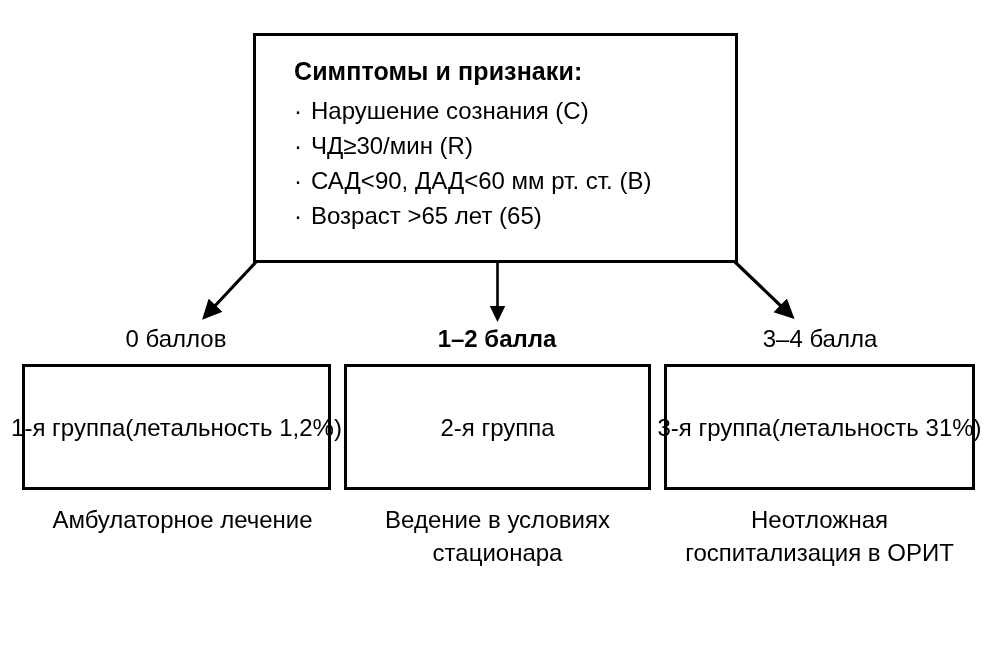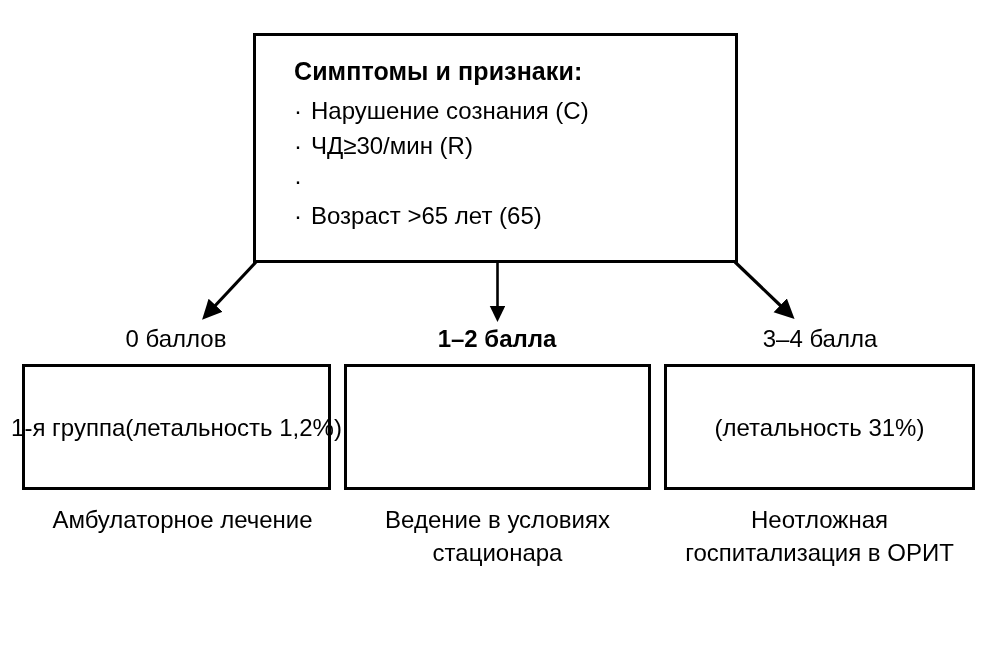--- a/index.html
+++ b/index.html
@@ -118,20 +118,21 @@
         <li>
           <span class="bullet">·</span>
           <span>Нарушение сознания (C)</span>
         </li>
         <li>
           <span class="bullet">·</span>
           <span>ЧД≥30/мин (R)</span>
         </li>
         <li>
           <span class="bullet">·</span>
+          <span>САД&lt;90, ДАД&lt;60 мм рт. ст. (B)</span>
         </li>
         <li>
           <span class="bullet">·</span>
           <span>Возраст &gt;65 лет (65)</span>
         </li>
       </ul>
     </div>
   </div>
 
   <svg id="arrows" viewBox="0 0 997 652">
@@ -150,22 +151,24 @@
 
   <div class="score-label" id="score-0">0 баллов</div>
   <div class="score-label" id="score-1">1–2 балла</div>
   <div class="score-label" id="score-2">3–4 балла</div>
 
   <div class="group-box" id="group-box-0">
     <div class="group-line">1-я группа</div>
     <div class="group-line">(летальность 1,2%)</div>
   </div>
   <div class="group-box" id="group-box-1">
+    <div class="group-line">2-я группа</div>
   </div>
   <div class="group-box" id="group-box-2">
+    <div class="group-line">3-я группа</div>
     <div class="group-line">(летальность 31%)</div>
   </div>
 
   <div class="caption" id="caption-0">Амбулаторное лечение</div>
   <div class="caption" id="caption-1">Ведение в условиях стационара</div>
   <div class="caption" id="caption-2">Неотложная госпитализация в ОРИТ</div>
 
 </div>
 
 </body></html>

